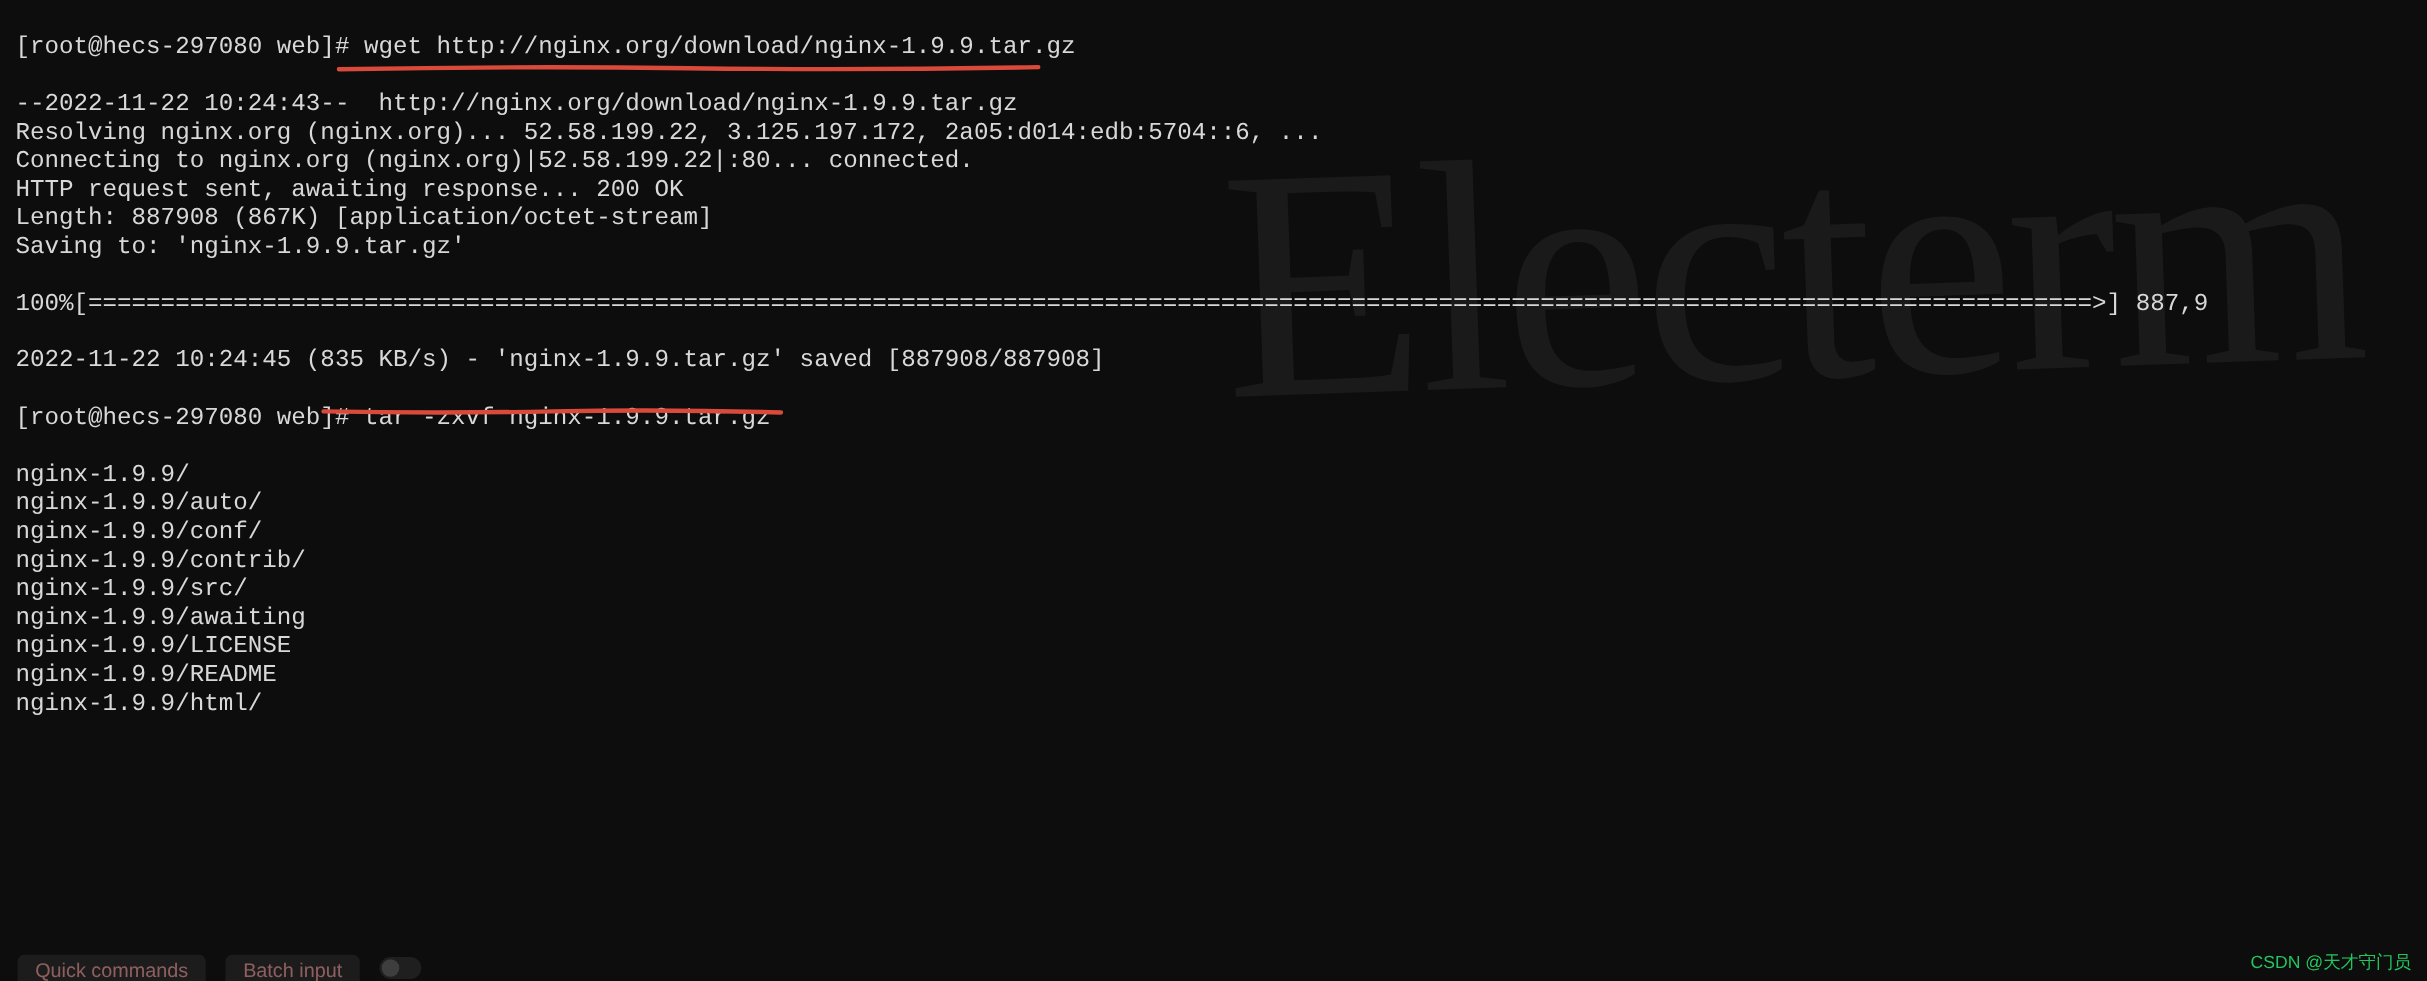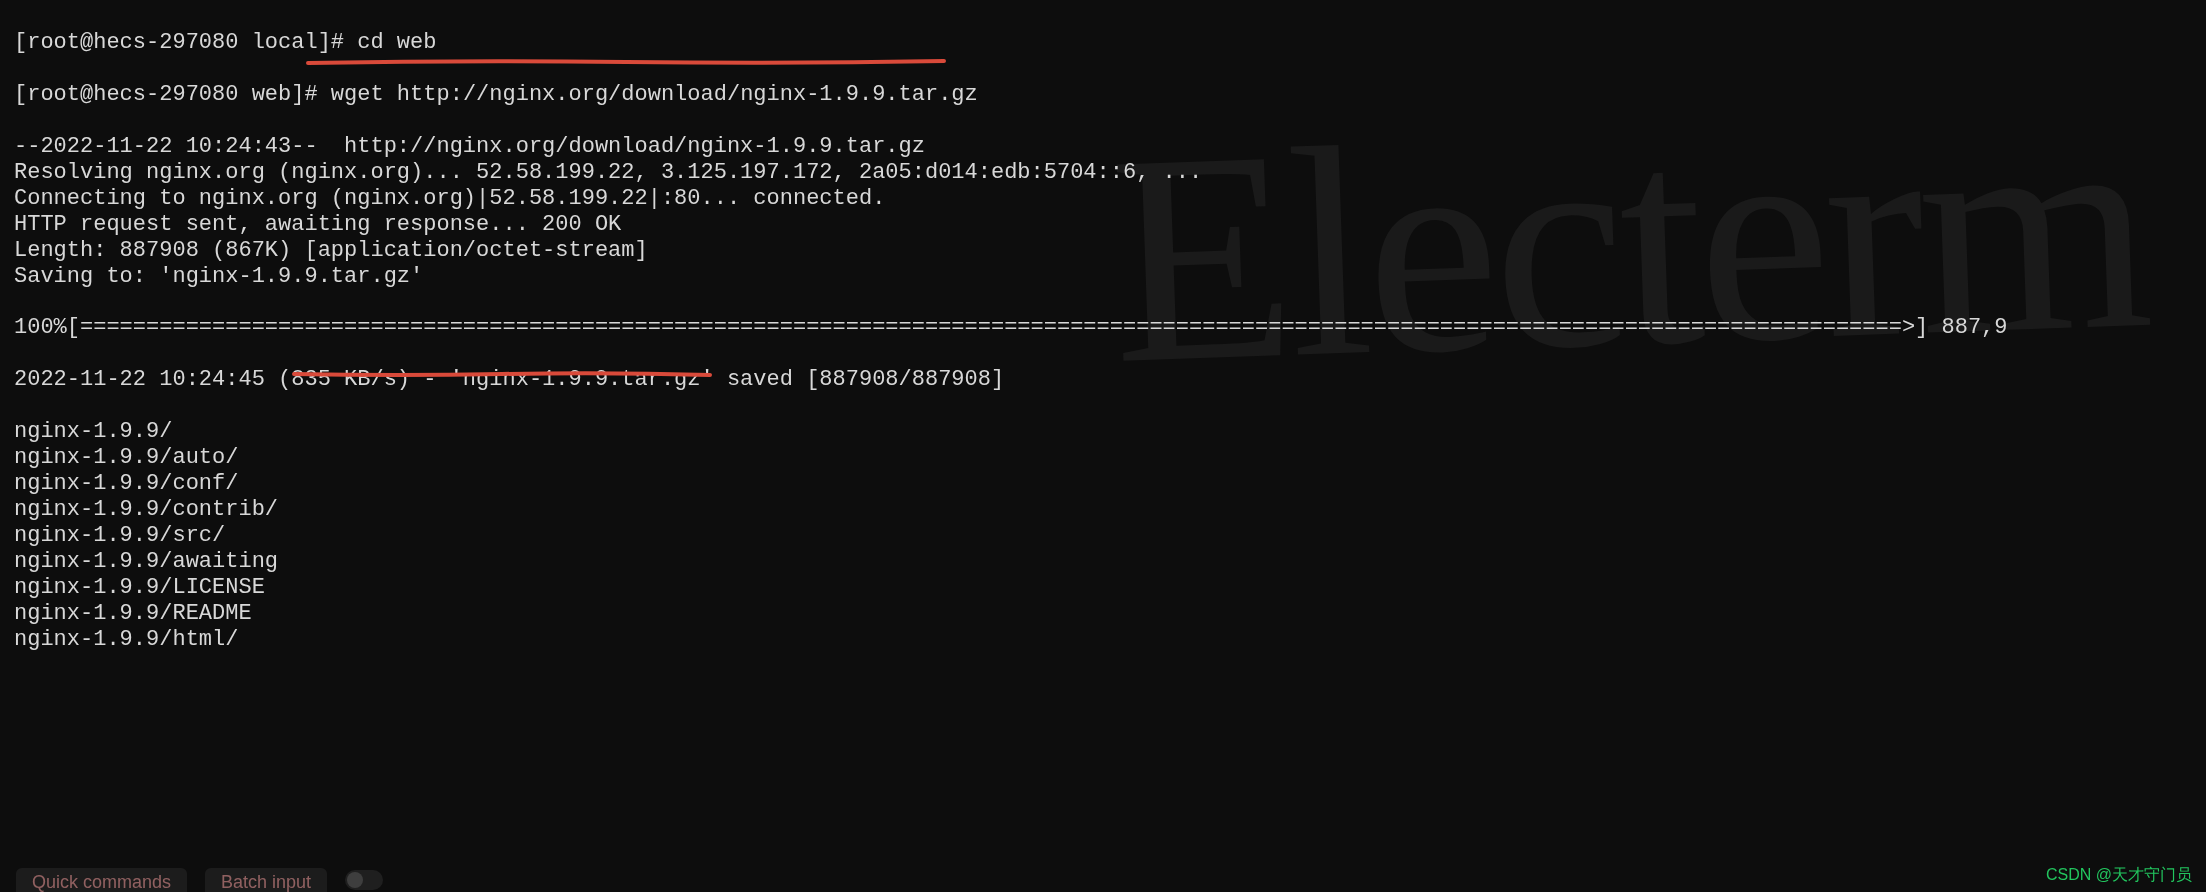--- a/index.html
+++ b/index.html
@@ -98,33 +98,33 @@
     color: #22c55e;
     z-index: 5;
   }
 </style>
 </head>
 <body>
 
 <div class="watermark">Electerm</div>
 
 <div class="terminal">
-<div class="line"><span class="prompt">[root@hecs-297080 local]# </span><span class="cmd">cd web</span></div>
 <div class="line"><span class="prompt">[root@hecs-297080 web]# </span><span class="cmd">wget http://nginx.org/download/nginx-1.9.9.tar.gz</span></div>
 <div class="line out">--2022-11-22 10:24:43--  http://nginx.org/download/nginx-1.9.9.tar.gz</div>
 <div class="line out">Resolving nginx.org (nginx.org)... 52.58.199.22, 3.125.197.172, 2a05:d014:edb:5704::6, ...</div>
 <div class="line out">Connecting to nginx.org (nginx.org)|52.58.199.22|:80... connected.</div>
 <div class="line out">HTTP request sent, awaiting response... 200 OK</div>
 <div class="line out">Length: 887908 (867K) [application/octet-stream]</div>
 <div class="line out">Saving to: 'nginx-1.9.9.tar.gz'</div>
 <div class="line out">&nbsp;</div>
 <div class="line out">100%[==========================================================================================================================================&gt;] 887,9</div>
 <div class="line out">&nbsp;</div>
 <div class="line out">2022-11-22 10:24:45 (835 KB/s) - 'nginx-1.9.9.tar.gz' saved [887908/887908]</div>
 <div class="line out">&nbsp;</div>
+<div class="line"><span class="prompt">[root@hecs-297080 web]# </span><span class="cmd">tar -zxvf nginx-1.9.9.tar.gz</span></div>
 <div class="line out">nginx-1.9.9/</div>
 <div class="line out">nginx-1.9.9/auto/</div>
 <div class="line out">nginx-1.9.9/conf/</div>
 <div class="line out">nginx-1.9.9/contrib/</div>
 <div class="line out">nginx-1.9.9/src/</div>
 <div class="line out">nginx-1.9.9/awaiting</div>
 <div class="line out">nginx-1.9.9/LICENSE</div>
 <div class="line out">nginx-1.9.9/README</div>
 <div class="line out">nginx-1.9.9/html/</div>
 </div>

